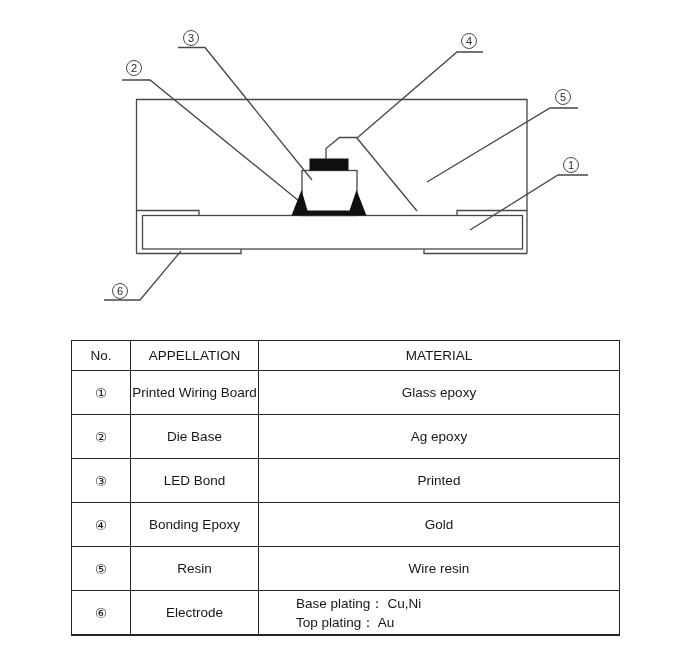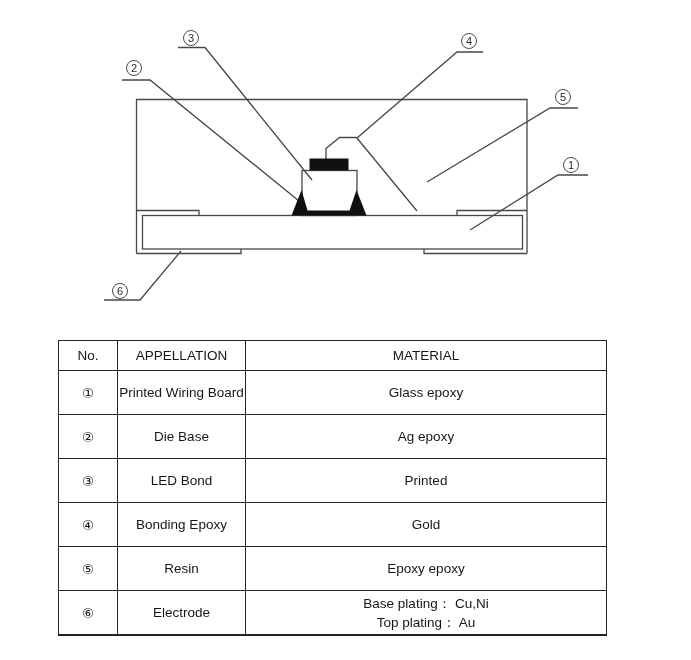--- a/index.html
+++ b/index.html
@@ -17,42 +17,42 @@
     position:absolute;
     width:16px;height:16px;
     border:1.3px solid #4a4a4a;
     border-radius:50%;
     background:#ffffff;
     display:flex;align-items:center;justify-content:center;
     font-size:11px;line-height:1;color:#2a2a2a;
     box-sizing:border-box;
   }
   table.parts{
-    position:absolute;left:58px;top:340px;
+    position:absolute;left:71px;top:340px;
     width:548px;
     border-collapse:collapse;table-layout:fixed;
     border:1.6px solid #242424;
     border-bottom-width:2.4px;
   }
   table.parts th, table.parts td{
     border:1px solid #242424;
     padding:0;
     font-weight:normal;
     text-align:center;
     vertical-align:middle;
     font-size:13.5px;
     color:#161616;
     overflow:hidden;
     white-space:nowrap;
   }
   table.parts th{height:29px;}
   table.parts td{height:43px;}
   td.no-cell{font-family:"DejaVu Sans", sans-serif;font-size:16px;color:#2a2a2a;}
   td.mat-cell{text-align:left;padding-left:18px;}
-  .mat-line{line-height:19px;text-align:center;}
+  .mat-line{line-height:19px;text-align:left;margin-left:37px;}
 </style>
 </head>
 <body>
 
 <div class="page">
 
   <div class="figure">
     <svg width="691" height="335" viewBox="0 0 691 335">
       <g fill="none" stroke="#474747" stroke-width="1.3">
 
@@ -130,21 +130,21 @@
       <td class="mat-cell">Printed</td>
     </tr>
     <tr>
       <td class="no-cell">④</td>
       <td>Bonding Epoxy</td>
       <td class="mat-cell">Gold</td>
     </tr>
     <tr>
       <td class="no-cell">⑤</td>
       <td>Resin</td>
-      <td class="mat-cell">Epoxy epoxy</td>
+      <td class="mat-cell">Wire resin</td>
     </tr>
     <tr>
       <td class="no-cell">⑥</td>
       <td>Electrode</td>
       <td class="mat-cell">
         <div class="mat-line">Base plating： Cu,Ni</div>
         <div class="mat-line">Top plating： Au</div>
       </td>
     </tr>
   </tbody>

